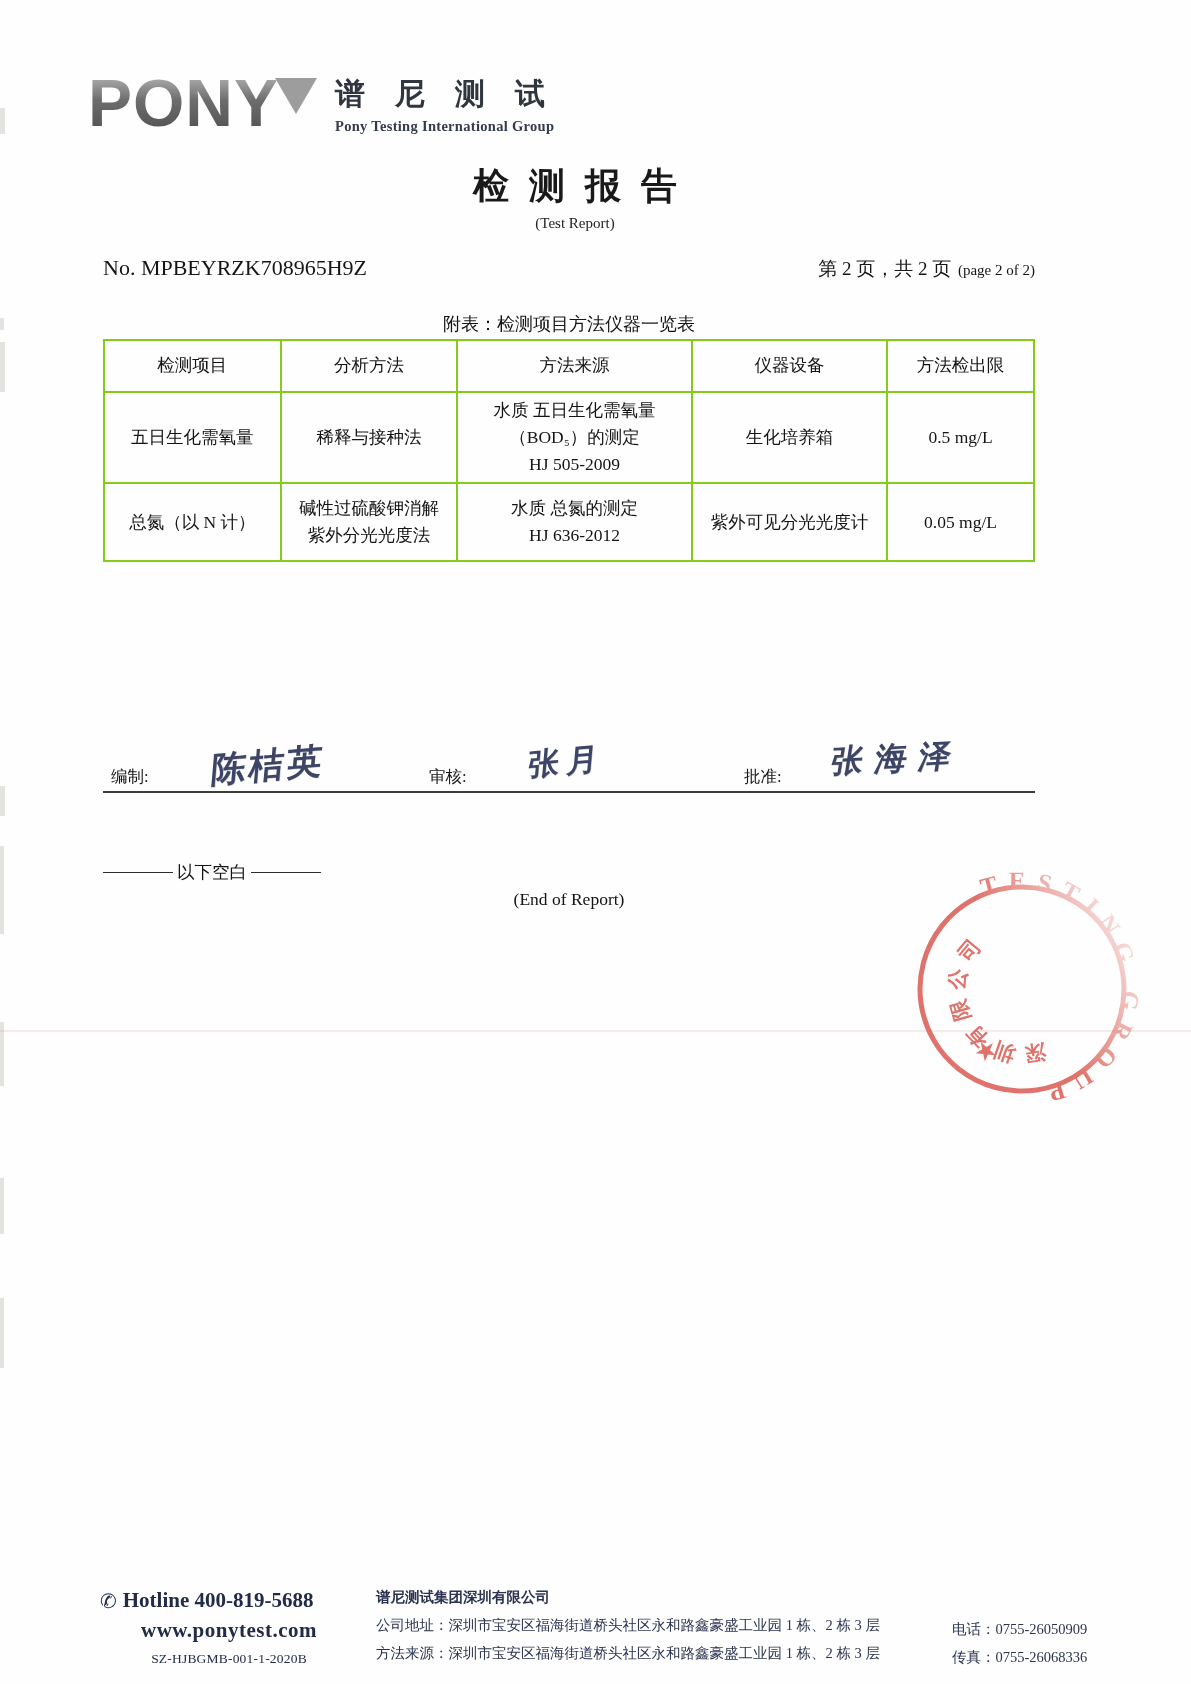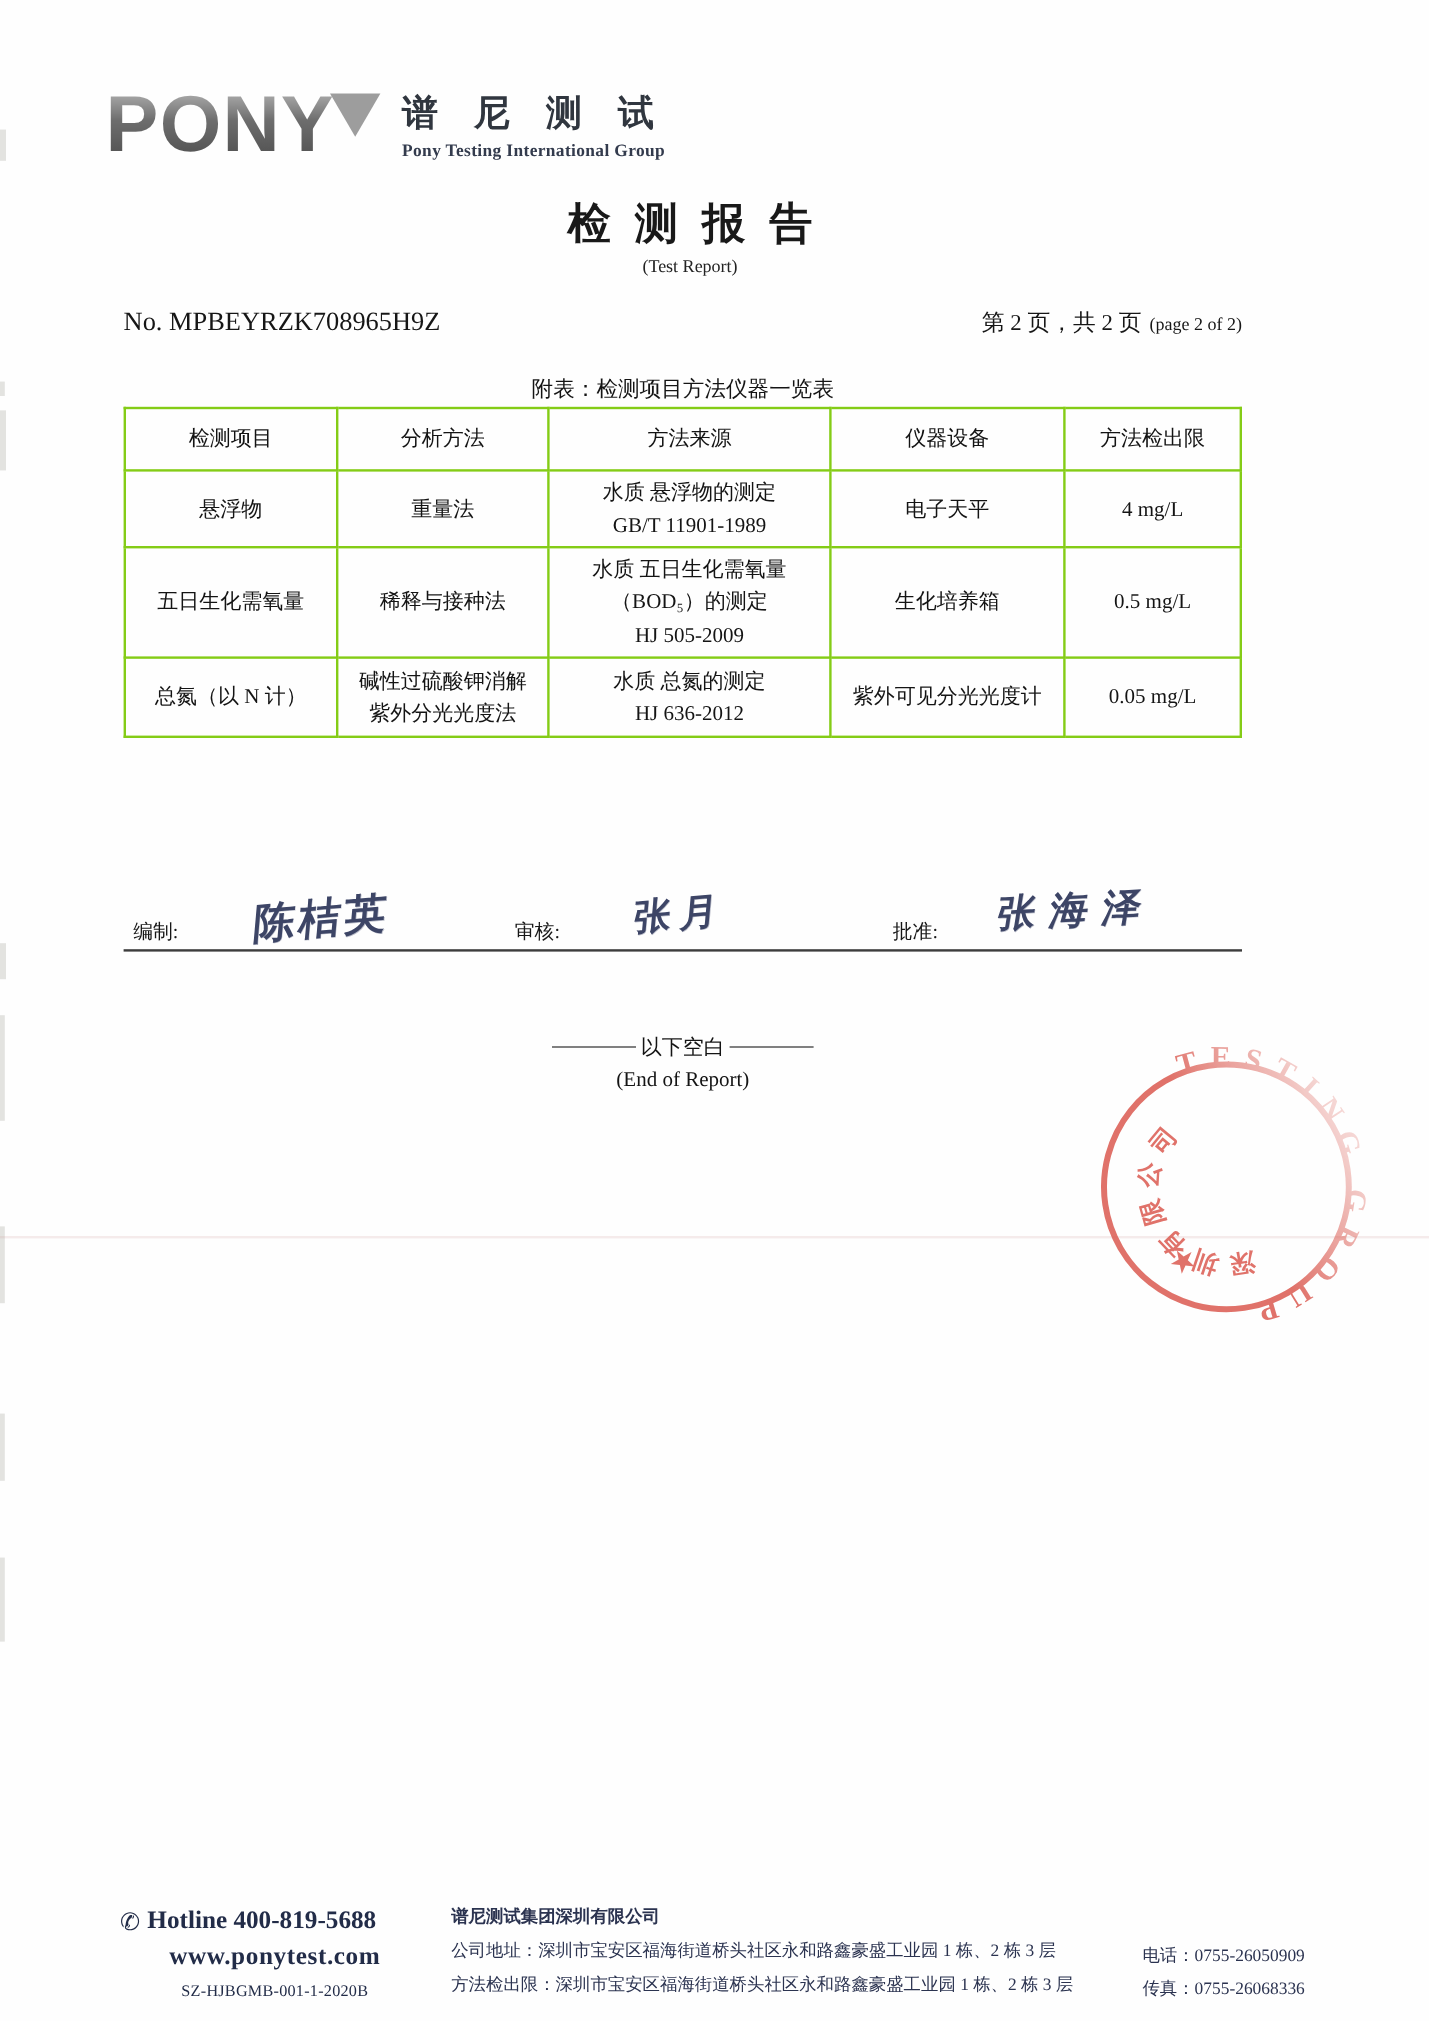--- a/index.html
+++ b/index.html
@@ -70,21 +70,21 @@
     white-space:nowrap;
   }
   .sig-1{left:108px;bottom:2px;font-size:35px;letter-spacing:3px;}
   .sig-2{left:425px;bottom:8px;font-size:31px;letter-spacing:8px;}
   .sig-3{left:728px;bottom:10px;font-size:32px;letter-spacing:12px;transform:rotate(-3deg) skewX(-12deg);}
   .lab-1{left:8px;}
   .lab-2{left:326px;}
   .lab-3{left:641px;}
 
   
-  .blank-note{position:absolute;top:860px;left:103px;width:932px;display:flex;justify-content:center;align-items:center;}
+  .blank-note{position:absolute;top:860px;left:103px;width:932px;display:flex;align-items:center;}
   .sep-line{width:70px;border-top:1.7px solid #2d2d2d;height:0;}
   .blank-text{font-size:17.5px;margin:0 4px;color:#141414;}
   .end-note{position:absolute;top:889px;left:103px;width:932px;text-align:center;font-size:17.5px;color:#141414;}
 
   
   .stamp{position:absolute;left:888px;top:855px;}
 
   
   .streak{position:absolute;left:0;top:1030px;width:100%;height:2px;background:rgba(205,150,150,.18);}
 
@@ -152,28 +152,20 @@
     <thead>
       <tr>
         <th>检测项目</th>
         <th>分析方法</th>
         <th>方法来源</th>
         <th>仪器设备</th>
         <th>方法检出限</th>
       </tr>
     </thead>
     <tbody>
-      <tr>
-        <td>悬浮物</td>
-        <td>重量法</td>
-        <td>水质 悬浮物的测定
-GB/T 11901-1989</td>
-        <td>电子天平</td>
-        <td>4 mg/L</td>
-      </tr>
       <tr>
         <td>五日生化需氧量</td>
         <td>稀释与接种法</td>
         <td>水质 五日生化需氧量
 （BOD₅）的测定
 HJ 505-2009</td>
         <td>生化培养箱</td>
         <td>0.5 mg/L</td>
       </tr>
       <tr>
@@ -238,21 +230,21 @@
       </div>
       <div class="website">www.ponytest.com</div>
       <div class="doc-code">SZ-HJBGMB-001-1-2020B</div>
     </div>
     <div class="f-mid">
       <div class="company">谱尼测试集团深圳有限公司</div>
       <div class="addr">
         <span>公司地址：</span><span>深圳市宝安区福海街道桥头社区永和路鑫豪盛工业园 1 栋、2 栋 3 层</span>
       </div>
       <div class="addr">
-        <span>方法检出限：</span><span>深圳市宝安区福海街道桥头社区永和路鑫豪盛工业园 1 栋、2 栋 3 层</span>
+        <span>方法来源：</span><span>深圳市宝安区福海街道桥头社区永和路鑫豪盛工业园 1 栋、2 栋 3 层</span>
       </div>
     </div>
     <div class="f-right">
       <div class="spacer"></div>
       <div class="contact">
         <span>电话：</span><span>0755-26050909</span>
       </div>
       <div class="contact">
         <span>传真：</span><span>0755-26068336</span>
       </div>

